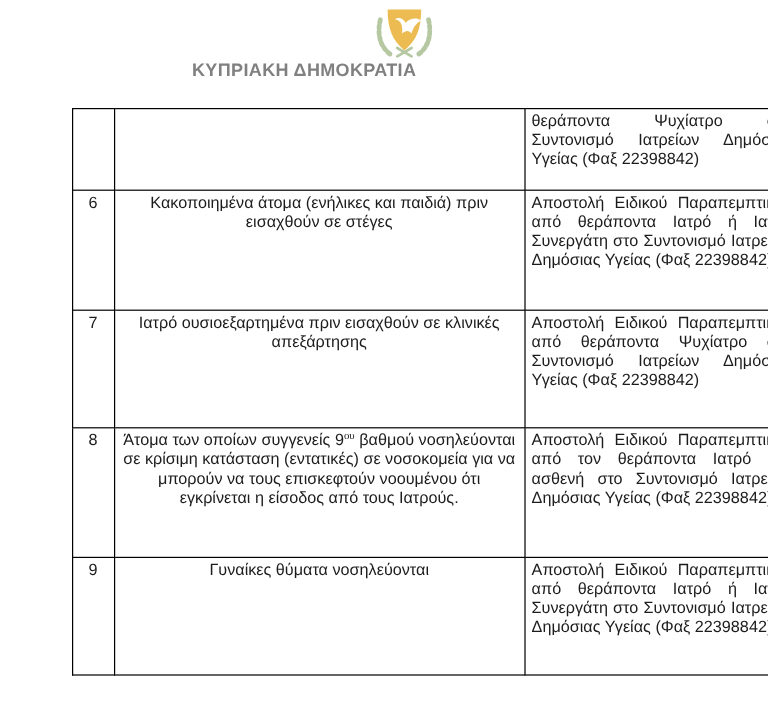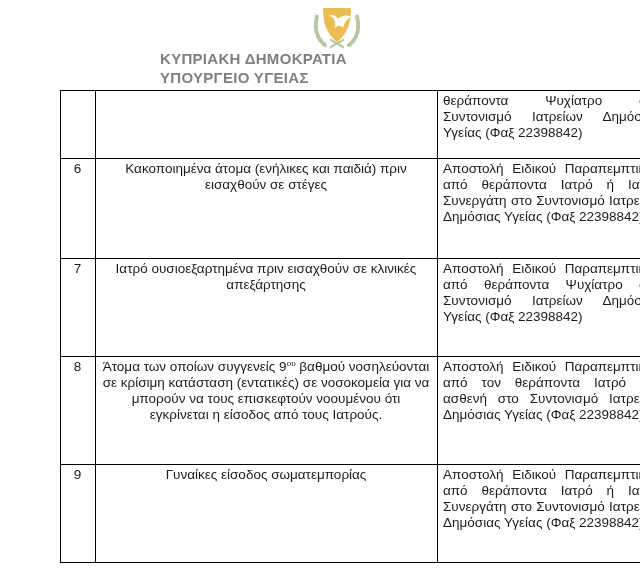--- a/index.html
+++ b/index.html
@@ -76,21 +76,20 @@
     <path d="M35 44 L23 37" stroke-width="2.2"></path>
   </g>
 
   <path d="M29 5 L43 5 C43 21 39 31 29 39 C19 31 15 21 15 5 Z" fill="var(--emblem-gold, #ECBC52)"></path>
 
   <path fill="var(--dove-white, #FFFFFF)" d="M21 13 C26 14 28 18 27 25 C30 22 33 22 35 25 C36 20 39 16 43 14 C38 11 33 13 30 16 C28 12 24 11 21 13 Z"></path>
 </svg>
 
 <div class="org-header">
   <div>ΚΥΠΡΙΑΚΗ ΔΗΜΟΚΡΑΤΙΑ</div>
-  <div>ΥΠΟΥΡΓΕΙΟ ΥΓΕΙΑΣ</div>
 </div>
 
 <table class="ref-table">
   <tbody>
       <tr class="r0">
         <td class="col-num"></td>
         <td class="col-desc"></td>
         <td class="col-action"><b>θεράποντα Ψυχίατρο</b><span> στο Συντονισμό Ιατρείων Δημόσιας Υγείας (Φαξ 22398842)</span></td>
       </tr>
       <tr class="r1">
@@ -103,17 +102,17 @@
         <td class="col-desc"><span>Ιατρό ουσιοεξαρτημένα πριν εισαχθούν σε κλινικές απεξάρτησης</span></td>
         <td class="col-action"><span>Αποστολή Ειδικού Παραπεμπτικού από </span><b>θεράποντα Ψυχίατρο</b><span> στο Συντονισμό Ιατρείων Δημόσιας Υγείας (Φαξ 22398842)</span></td>
       </tr>
       <tr class="r3">
         <td class="col-num">8</td>
         <td class="col-desc"><span>Άτομα των οποίων συγγενείς 9</span><sup>ου</sup><span> βαθμού νοσηλεύονται σε κρίσιμη κατάσταση (εντατικές) σε νοσοκομεία για να μπορούν να τους επισκεφτούν νοουμένου ότι εγκρίνεται η είσοδος από τους Ιατρούς.</span></td>
         <td class="col-action"><span>Αποστολή Ειδικού Παραπεμπτικού από τον </span><b>θεράποντα Ιατρό του ασθενή</b><span> στο Συντονισμό Ιατρείων Δημόσιας Υγείας (Φαξ 22398842)</span></td>
       </tr>
       <tr class="r4">
         <td class="col-num">9</td>
-        <td class="col-desc"><span>Γυναίκες είσοδος σωματεμπορίας</span></td>
+        <td class="col-desc"><span>Γυναίκες θύματα νοσηλεύονται</span></td>
         <td class="col-action"><span>Αποστολή Ειδικού Παραπεμπτικού από </span><b>θεράποντα Ιατρό ή Ιατρό Συνεργάτη</b><span> στο Συντονισμό Ιατρείων Δημόσιας Υγείας (Φαξ 22398842)</span></td>
       </tr>
     </tbody>
 </table>
 
 </body></html>

